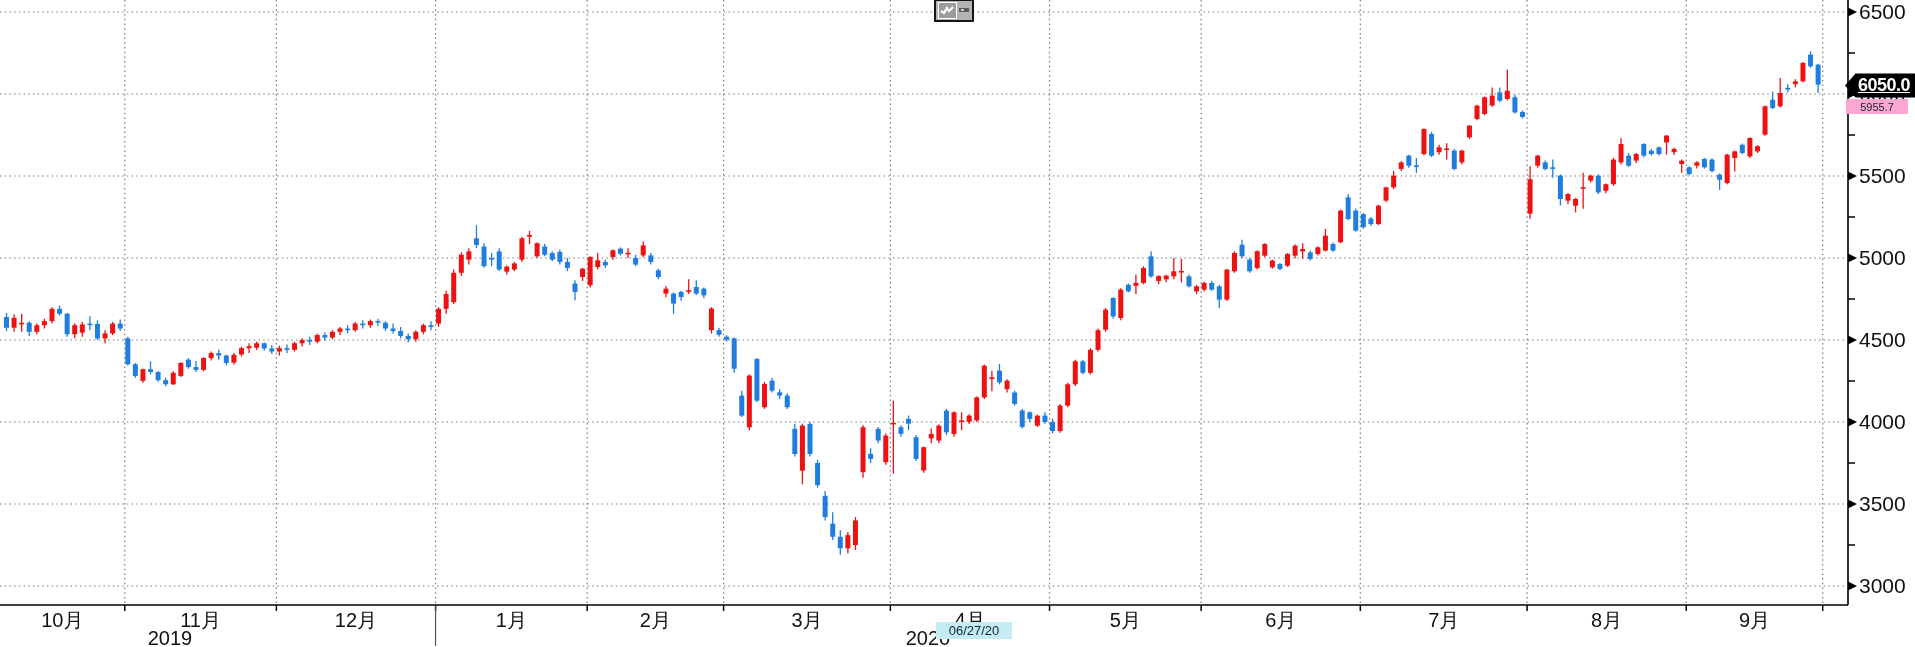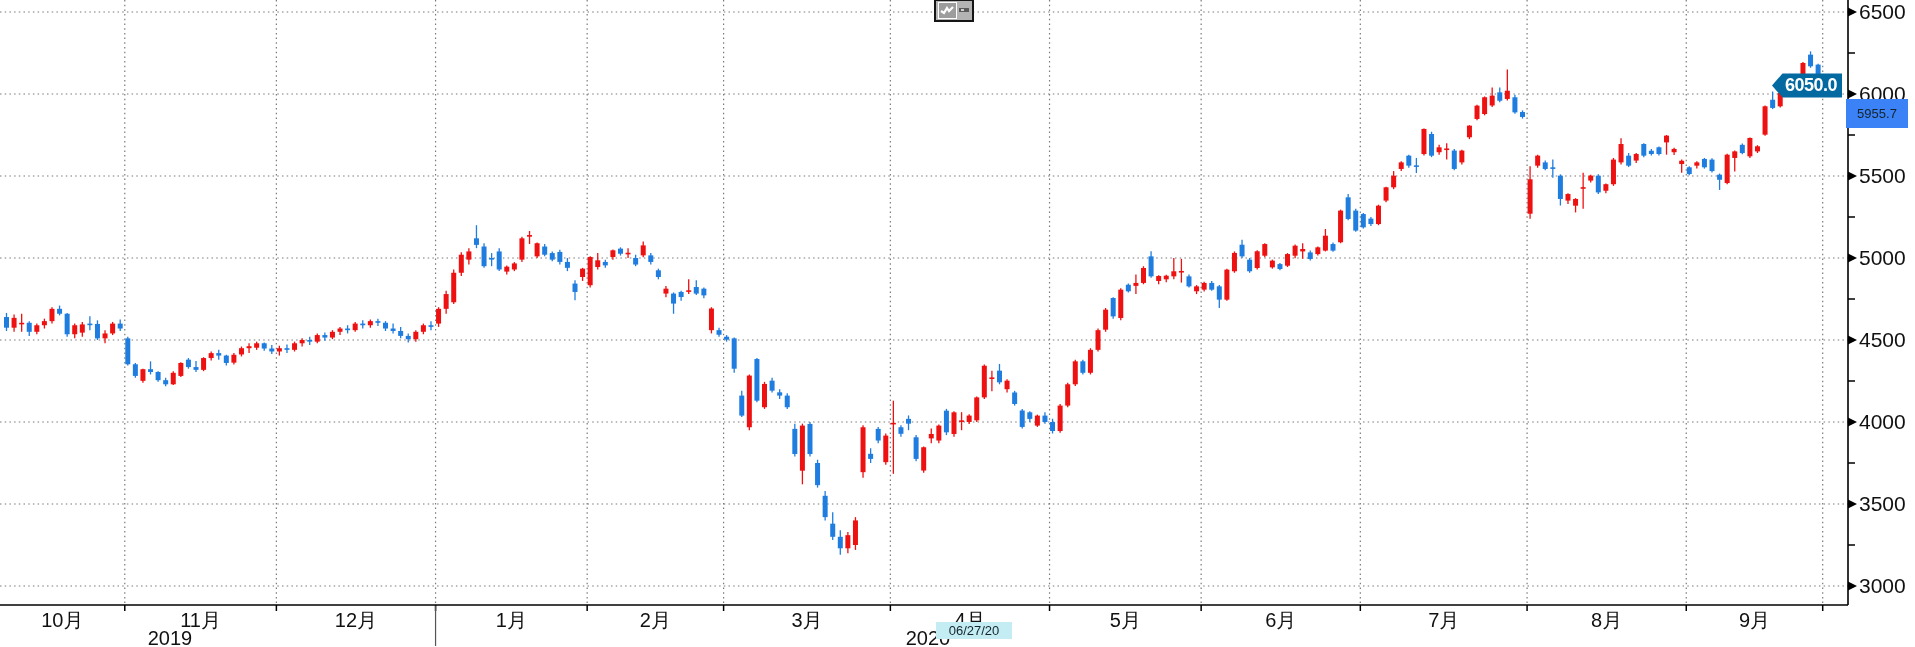--- a/index.html
+++ b/index.html
@@ -1,24 +1,24 @@
 <!DOCTYPE html>
 <html><head>
 <meta charset="utf-8">
 <style>
   html,body{margin:0;padding:0;background:#fff;}
   #screen{position:relative;width:1915px;height:647px;background:#fff;overflow:hidden;
           font-family:"Liberation Sans",sans-serif;}
   #chart-svg{position:absolute;left:0;top:0;}
   .px-tag{position:absolute;display:flex;align-items:center;justify-content:center;box-sizing:border-box;}
-  #last-price-tag{left:1772px;top:73px;width:70px;height:25px;background:#0369a1;
+  #last-price-tag{left:1845px;top:73px;width:70px;height:25px;background:#000000;
       clip-path:polygon(0 50%,15% 2%,100% 2%,100% 98%,15% 98%);
-      color:#fff;font-size:18px;font-weight:bold;padding-left:8px;letter-spacing:-.5px;}
-  #secondary-price-tag{left:1846px;top:99px;width:62px;height:29px;background:#3b82f6;
-      color:#15242c;font-size:13px;}
+      color:#fff;font-size:18px;font-weight:bold;padding-left:8px;letter-spacing:-.5px;text-decoration:underline;}
+  #secondary-price-tag{left:1846px;top:99px;width:62px;height:15px;background:#f9a8d4;
+      color:#15242c;font-size:11px;}
   #date-tag{left:936px;top:622px;width:76px;height:17px;background:#c4edf3;
       color:#15242c;font-size:13px;}
   #chart-toolbar-button{position:absolute;left:934px;top:0;width:40px;height:22px;
       background:#b3b3b3;border:2px solid #151515;border-top-width:1px;box-sizing:border-box;
       display:flex;align-items:center;gap:2px;padding:1px 2px;cursor:pointer;}
   #chart-toolbar-button .mini{width:19px;height:15px;border:1.5px solid #fff;background:#9d9d9d;
       display:flex;align-items:center;justify-content:center;}
   #chart-toolbar-button svg{display:block;}
 </style>
 </head>

